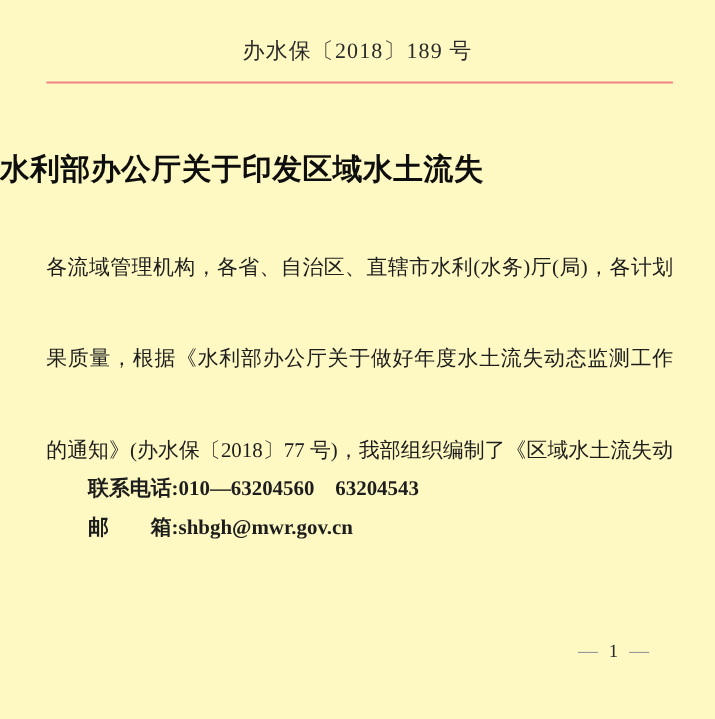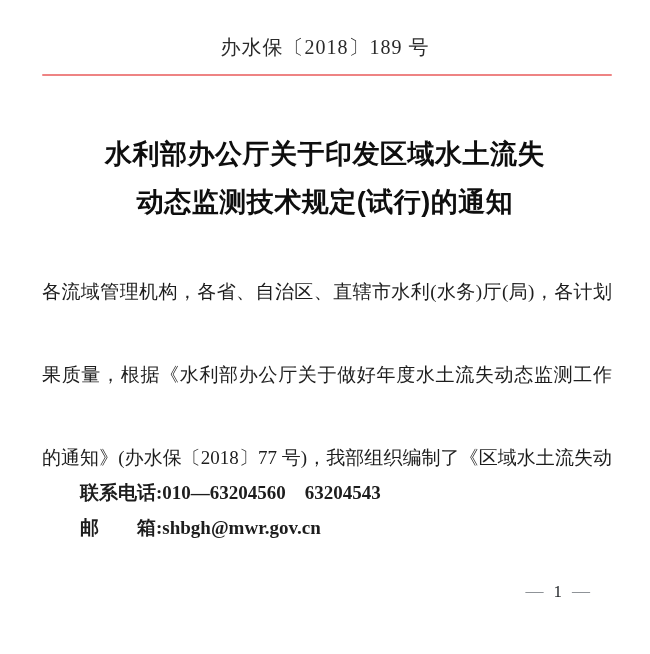--- a/index.html
+++ b/index.html
@@ -5,21 +5,21 @@
   html, body {
     margin: 0;
     padding: 0;
     background: #e9e9e9;
   }
   .page {
     position: relative;
     width: 650px;
     height: 654px;
     margin: 0 auto;
-    background: #ffffff;
+    background: #fef9c3;
     overflow: hidden;
     font-family: "Liberation Serif", "DejaVu Serif", serif;
     color: #1c1c1c;
   }
   .doc-number {
     margin: 0;
     padding-top: 34px;
     height: 26px;
     line-height: 26px;
     text-align: center;
@@ -32,21 +32,21 @@
     left: 42px;
     right: 38px;
     top: 74px;
     height: 2px;
     background: #ee8383;
     border-radius: 1px;
   }
   .title-block {
     margin: 0;
     padding-top: 70px; 
-    text-align: center;
+    text-align: left;
     font-family: "Liberation Sans", "DejaVu Sans", sans-serif;
     font-weight: 700;
     font-size: 27px;
     line-height: 48px;
     color: #0e0e0e;
     letter-spacing: 0.5px;
   }
   .title-line { display: block; }
   .doc-body {
     margin-top: 29px;
@@ -86,21 +86,20 @@
 <body>
 
 <div class="page">
 
   <div class="doc-number">办水保〔2018〕189 号</div>
 
   <div class="red-rule"></div>
 
   <div class="title-block">
     <span class="title-line">水利部办公厅关于印发区域水土流失</span>
-    <span class="title-line">动态监测技术规定(试行)的通知</span>
   </div>
 
   <div class="doc-body">
     <div class="line j">各流域管理机构，各省、自治区、直辖市水利(水务)厅(局)，各计划</div>
     <div class="line j">果质量，根据《水利部办公厅关于做好年度水土流失动态监测工作</div>
     <div class="line j">的通知》(办水保〔2018〕77 号)，我部组织编制了《区域水土流失动</div>
     <div class="line contact">联系电话:010—63204560　63204543</div>
     <div class="line contact">邮　　箱:shbgh@mwr.gov.cn</div>
   </div>
 

